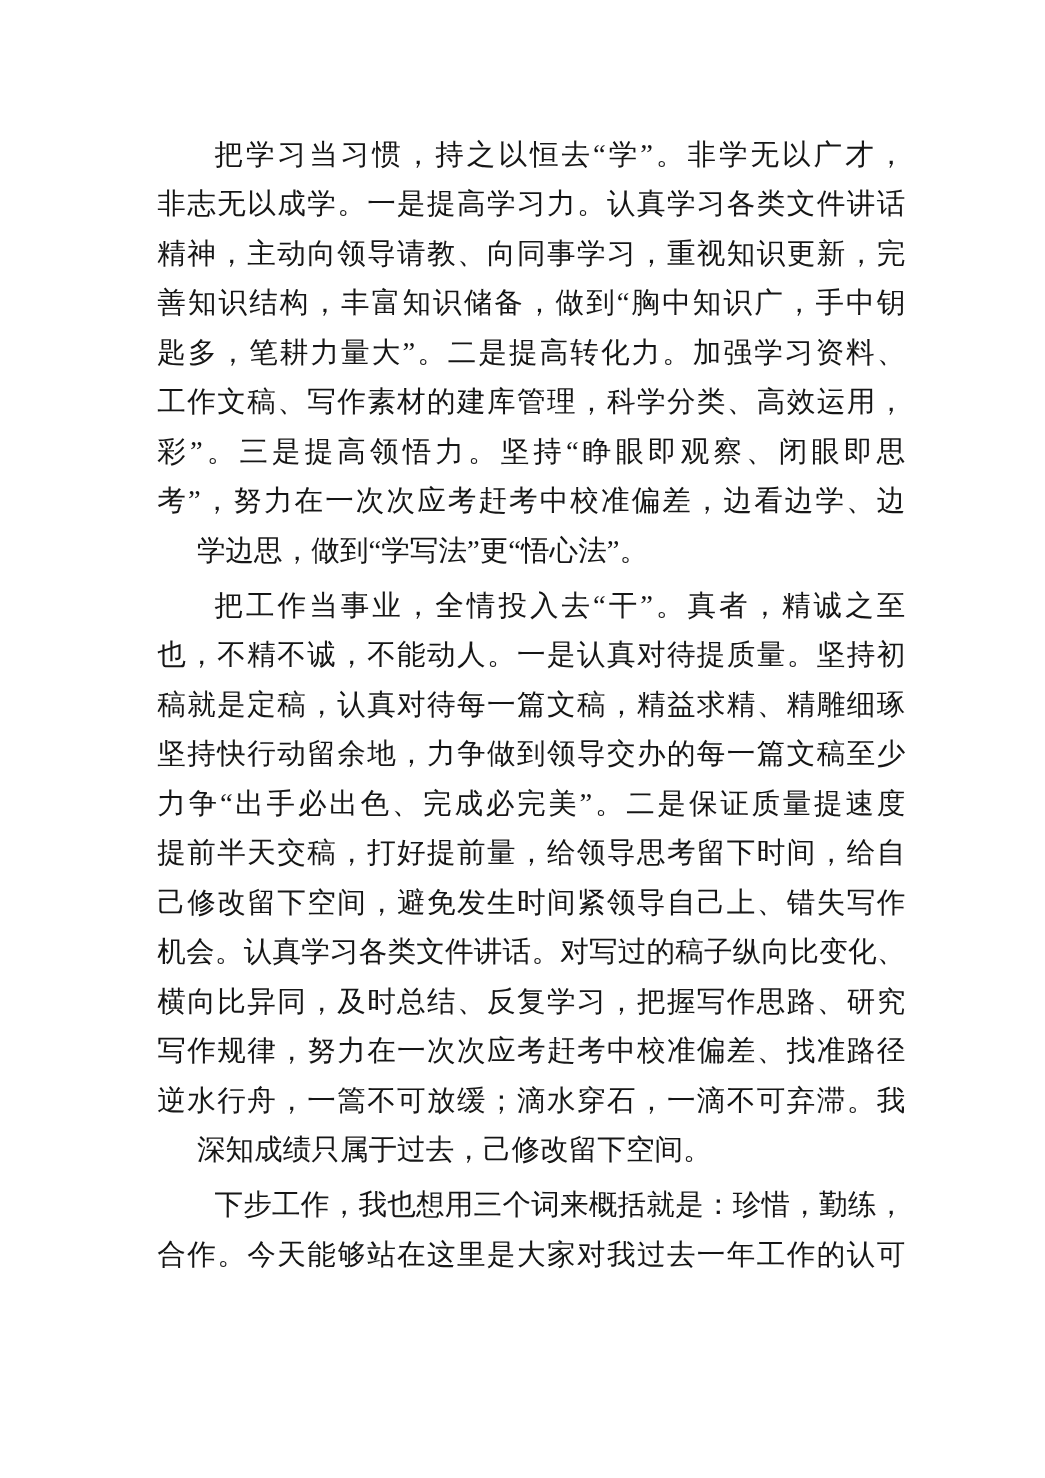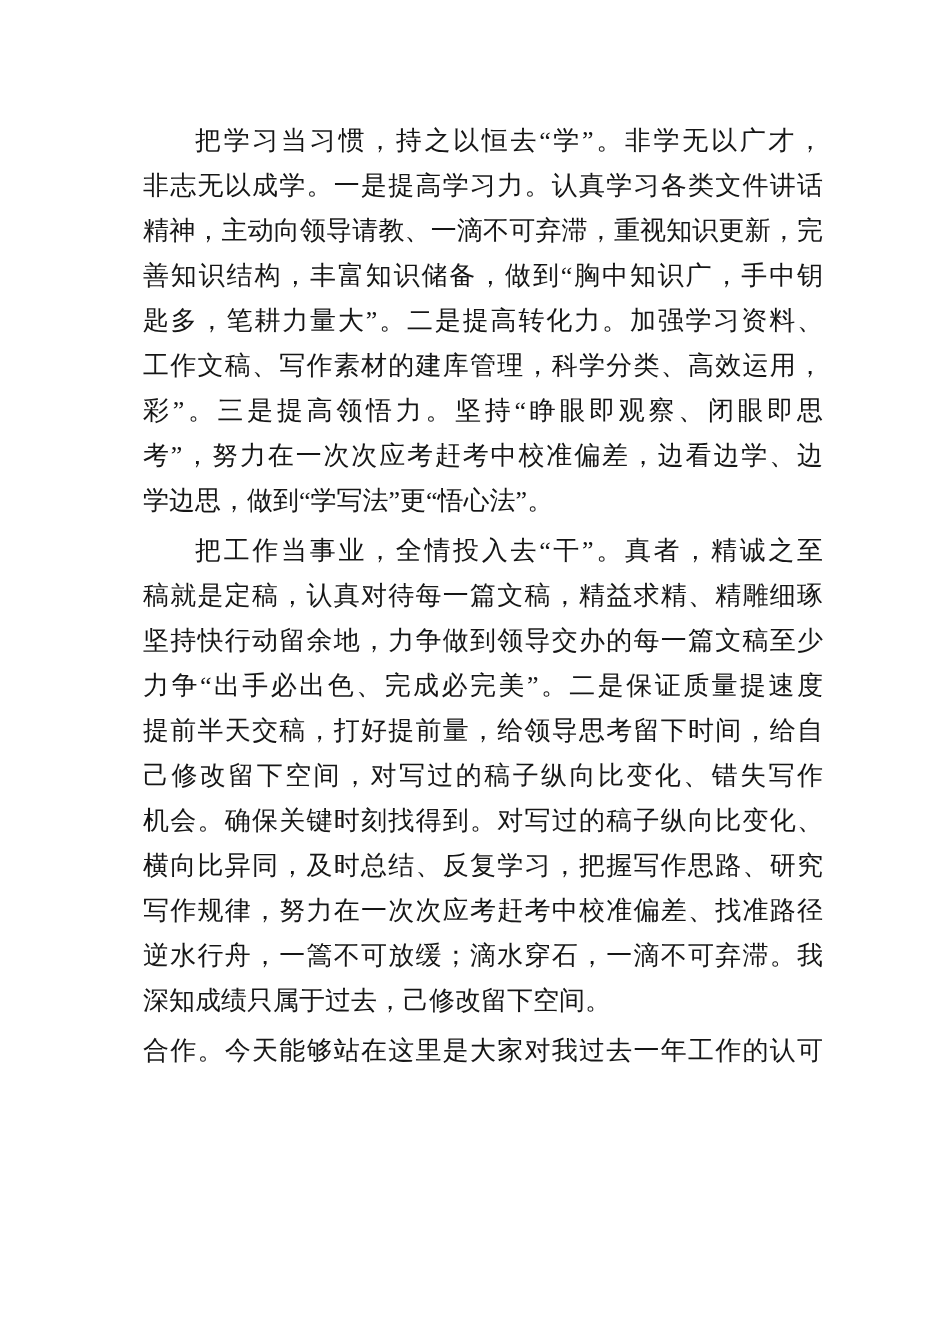--- a/index.html
+++ b/index.html
@@ -31,52 +31,54 @@
     font-size: 26px;
     line-height: 45px;
     height: 45px;
     color: #161616;
     text-align: justify;
     text-align-last: justify;
     overflow: hidden;
     letter-spacing: 0;
   }
   .line.indent { text-indent: 2em; }
-  .line.end { text-align-last: left; }
+  .line.end { text-align-last: left; margin-left: 36px; }
 </style>
 </head>
 <body>
 
 <div class="page">
   <div class="doc">
 
     <div class="para">
       <div class="line indent">把学习当习惯，持之以恒去“学”。非学无以广才，</div>
       <div class="line">非志无以成学。一是提高学习力。认真学习各类文件讲话</div>
-      <div class="line">精神，主动向领导请教、一滴不可弃滞，重视知识更新，完</div>
+      <div class="line">精神，主动向领导请教、向同事学习，重视知识更新，完</div>
       <div class="line">善知识结构，丰富知识储备，做到“胸中知识广，手中钥</div>
       <div class="line">匙多，笔耕力量大”。二是提高转化力。加强学习资料、</div>
       <div class="line">工作文稿、写作素材的建库管理，科学分类、高效运用，</div>
       <div class="line">彩”。三是提高领悟力。坚持“睁眼即观察、闭眼即思</div>
       <div class="line">考”，努力在一次次应考赶考中校准偏差，边看边学、边</div>
       <div class="line end">学边思，做到“学写法”更“悟心法”。</div>
     </div>
 
     <div class="para">
       <div class="line indent">把工作当事业，全情投入去“干”。真者，精诚之至</div>
+      <div class="line">也，不精不诚，不能动人。一是认真对待提质量。坚持初</div>
       <div class="line">稿就是定稿，认真对待每一篇文稿，精益求精、精雕细琢</div>
       <div class="line">坚持快行动留余地，力争做到领导交办的每一篇文稿至少</div>
       <div class="line">力争“出手必出色、完成必完美”。二是保证质量提速度</div>
       <div class="line">提前半天交稿，打好提前量，给领导思考留下时间，给自</div>
-      <div class="line">己修改留下空间，对写过的稿子纵向比变化、错失写作</div>
-      <div class="line">机会。确保关键时刻找得到。对写过的稿子纵向比变化、</div>
+      <div class="line">己修改留下空间，避免发生时间紧领导自己上、错失写作</div>
+      <div class="line">机会。认真学习各类文件讲话。对写过的稿子纵向比变化、</div>
       <div class="line">横向比异同，及时总结、反复学习，把握写作思路、研究</div>
       <div class="line">写作规律，努力在一次次应考赶考中校准偏差、找准路径</div>
       <div class="line">逆水行舟，一篙不可放缓；滴水穿石，一滴不可弃滞。我</div>
       <div class="line end">深知成绩只属于过去，己修改留下空间。</div>
     </div>
 
     <div class="para">
+      <div class="line indent">下步工作，我也想用三个词来概括就是：珍惜，勤练，</div>
       <div class="line">合作。今天能够站在这里是大家对我过去一年工作的认可</div>
     </div>
 
   </div>
 </div>
 
 </body></html>

